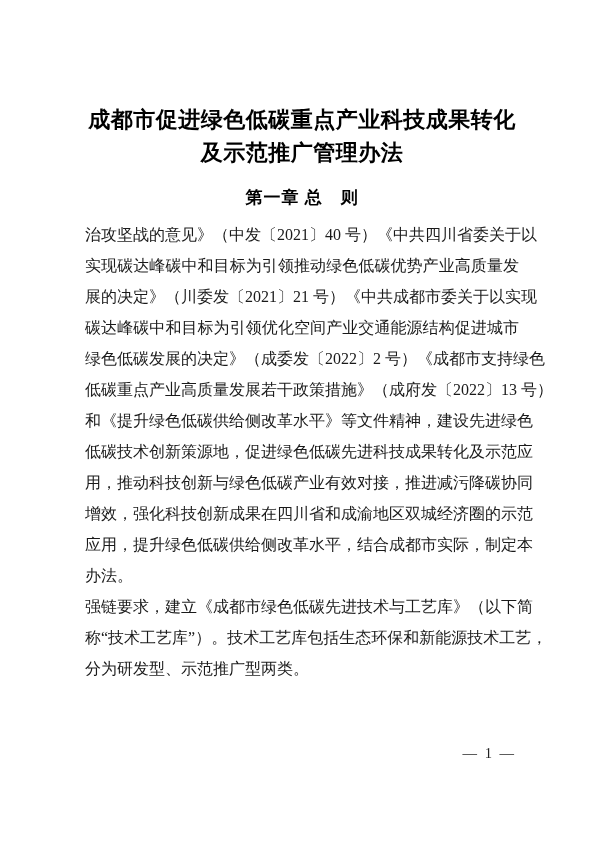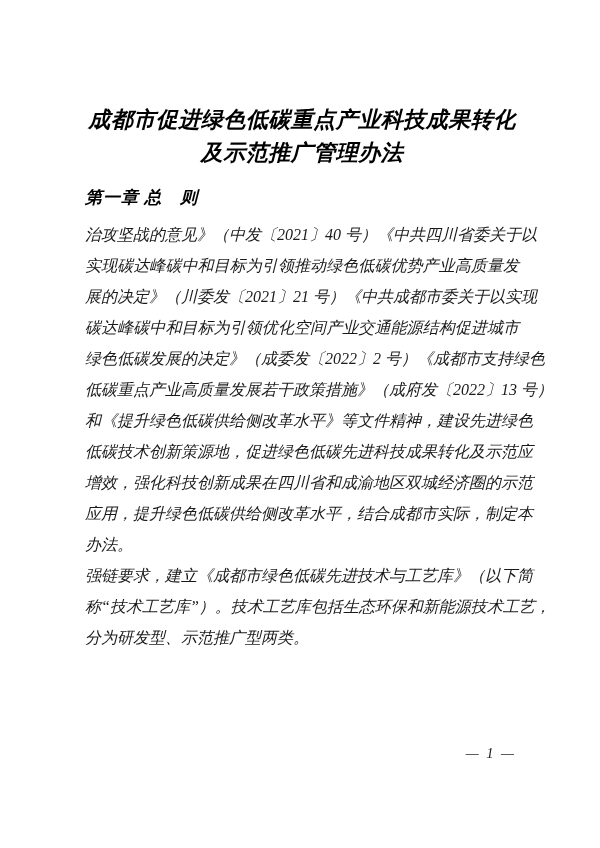--- a/index.html
+++ b/index.html
@@ -1,15 +1,15 @@
 <!DOCTYPE html>
 <html><head>
 <meta charset="utf-8">
 <style>
-  * { margin: 0; padding: 0; box-sizing: border-box; font-style: italic; }
+  * { margin: 0; padding: 0; box-sizing: border-box; }
   html, body { background: #ffffff; }
   body {
     width: 600px;
     height: 848px;
     font-family: "Liberation Serif", "DejaVu Serif", serif;
   }
   .page {
     position: relative;
     width: 600px;
     height: 848px;
@@ -28,20 +28,21 @@
     font-weight: bold;
     text-align: center;
     line-height: 33px;
     letter-spacing: 0.5px;
     color: #000000;
   }
   .doc-title .title-line { display: block; }
   .chapter-heading {
     font-size: 17px;
     font-weight: bold;
+    text-align: center;
     margin-top: 17px;
     letter-spacing: 1px;
     color: #000000;
   }
   .body-text {
     margin-top: 10px;
     font-size: 16px;
     line-height: 31px;
     color: #1a1a1a;
   }
@@ -84,20 +85,21 @@
       <div class="paragraph">
         <div>
             <div class="line">治攻坚战的意见》（中发〔2021〕40 号）《中共四川省委关于以</div>
             <div class="line">实现碳达峰碳中和目标为引领推动绿色低碳优势产业高质量发</div>
             <div class="line">展的决定》（川委发〔2021〕21 号）《中共成都市委关于以实现</div>
             <div class="line">碳达峰碳中和目标为引领优化空间产业交通能源结构促进城市</div>
             <div class="line">绿色低碳发展的决定》（成委发〔2022〕2 号）《成都市支持绿色</div>
             <div class="line">低碳重点产业高质量发展若干政策措施》（成府发〔2022〕13 号）</div>
             <div class="line">和《提升绿色低碳供给侧改革水平》等文件精神，建设先进绿色</div>
             <div class="line">低碳技术创新策源地，促进绿色低碳先进科技成果转化及示范应</div>
+            <div class="line">用，推动科技创新与绿色低碳产业有效对接，推进减污降碳协同</div>
             <div class="line">增效，强化科技创新成果在四川省和成渝地区双城经济圈的示范</div>
             <div class="line">应用，提升绿色低碳供给侧改革水平，结合成都市实际，制定本</div>
           </div>
         <div class="line last-line">办法。</div>
       </div>
 
       <div class="paragraph">
         <div>
             <div class="line">强链要求，建立《成都市绿色低碳先进技术与工艺库》（以下简</div>
             <div class="line">称“技术工艺库”）。技术工艺库包括生态环保和新能源技术工艺，</div>

